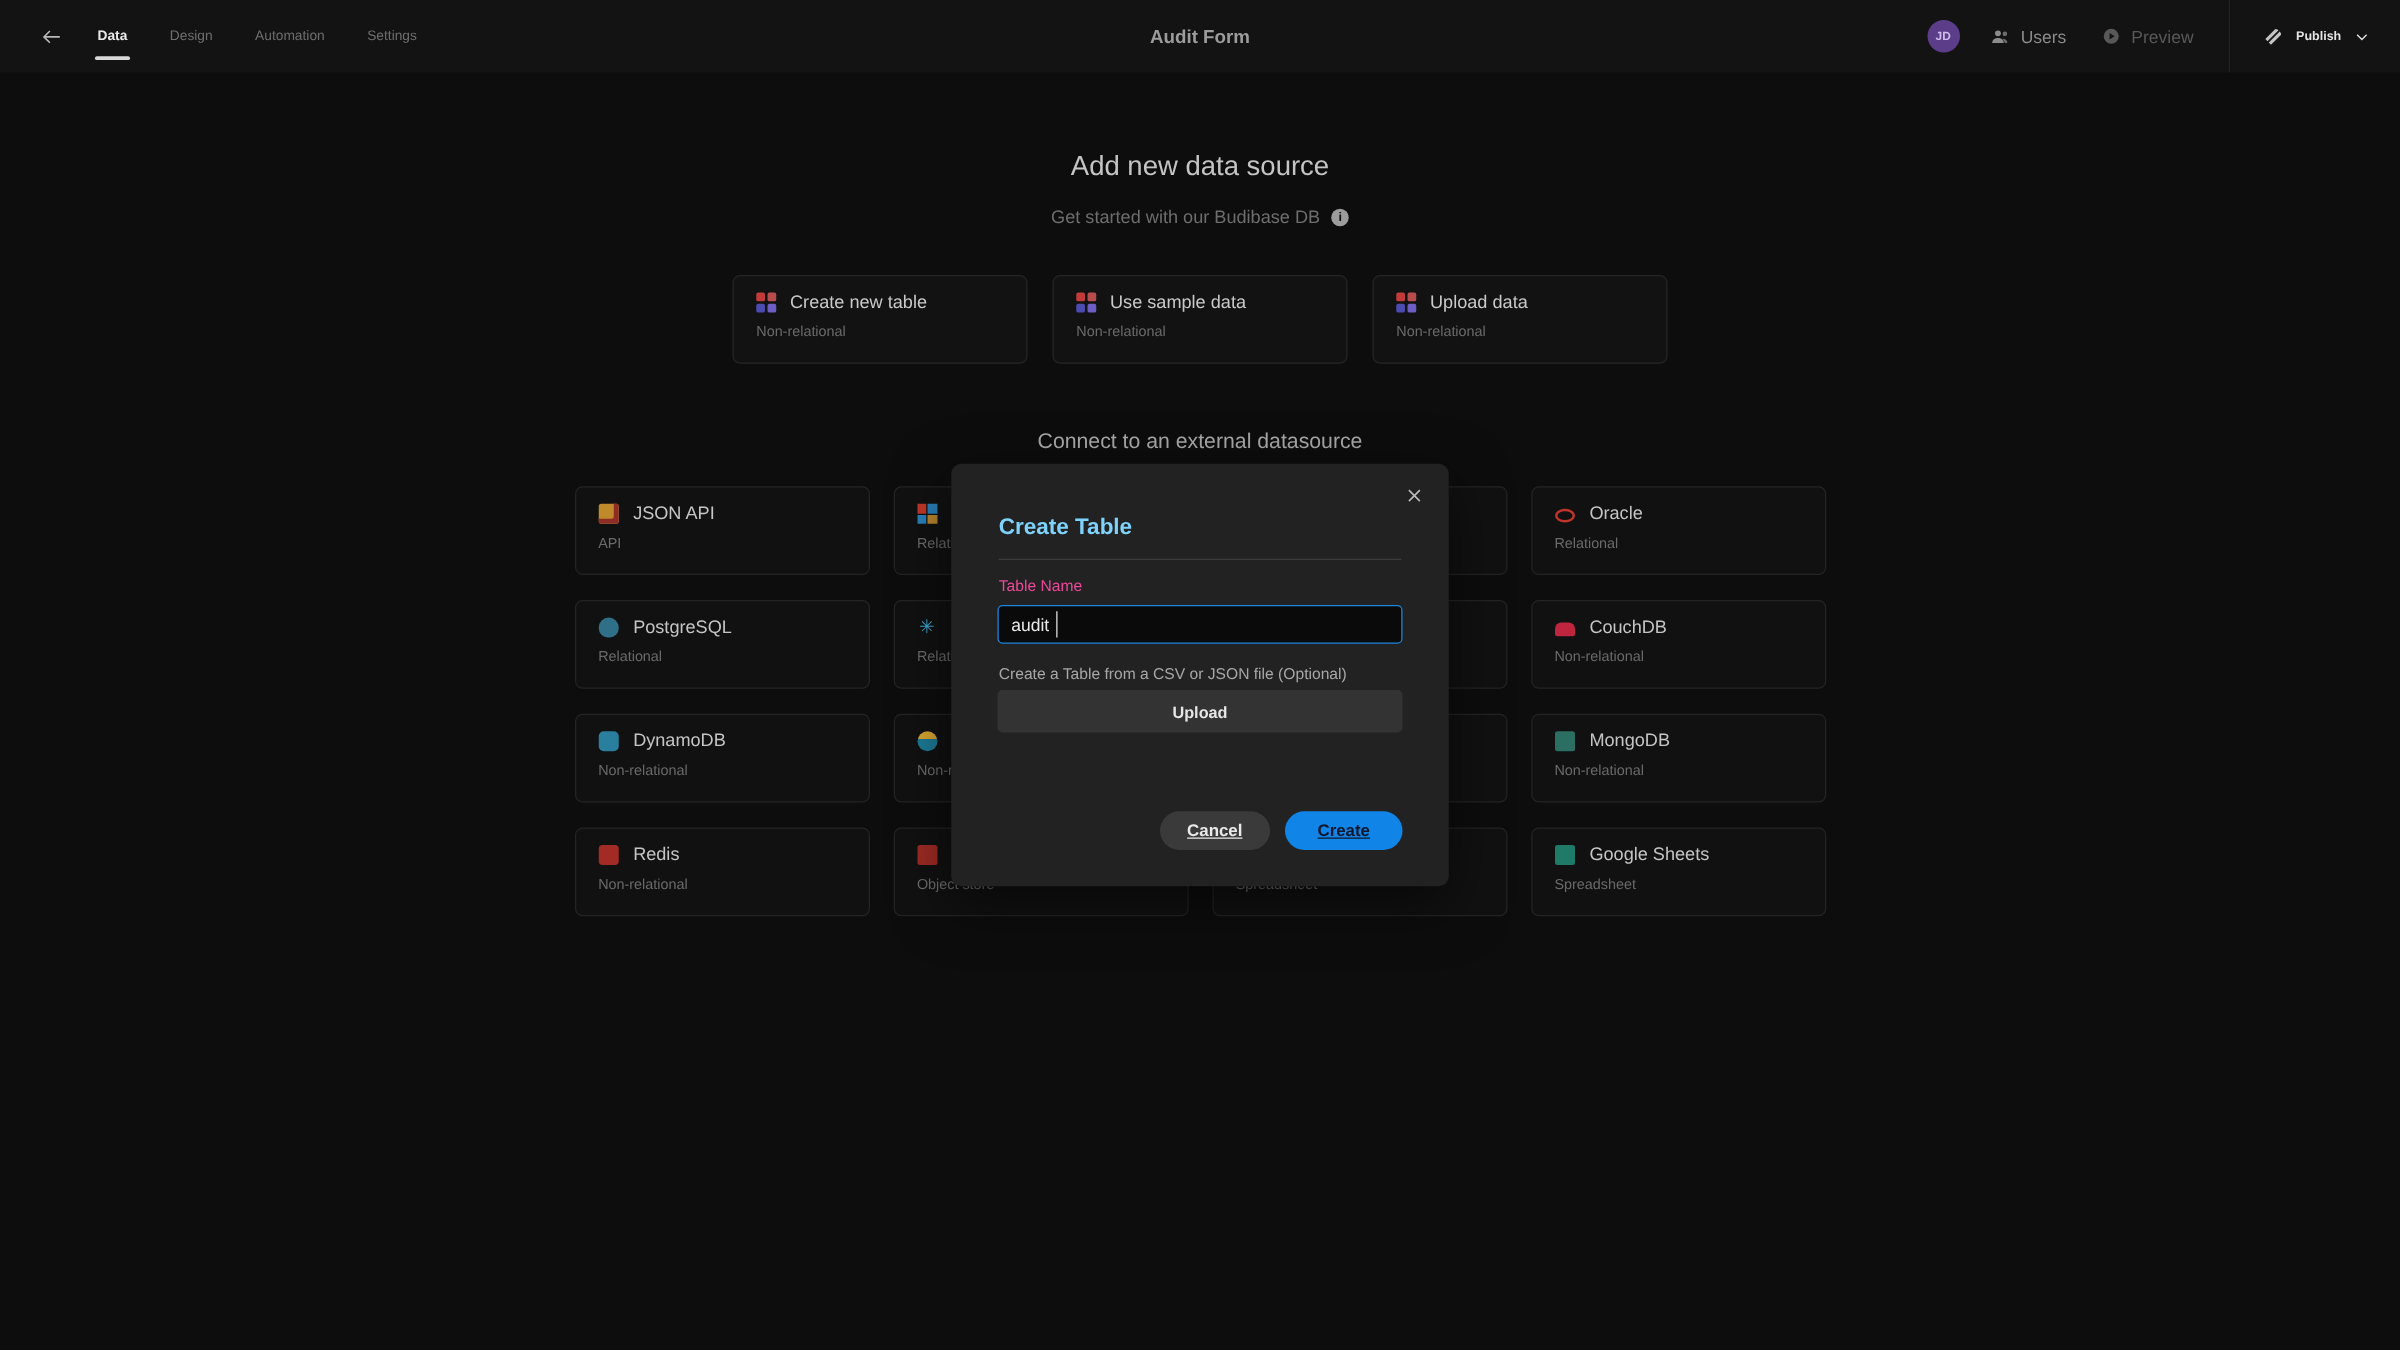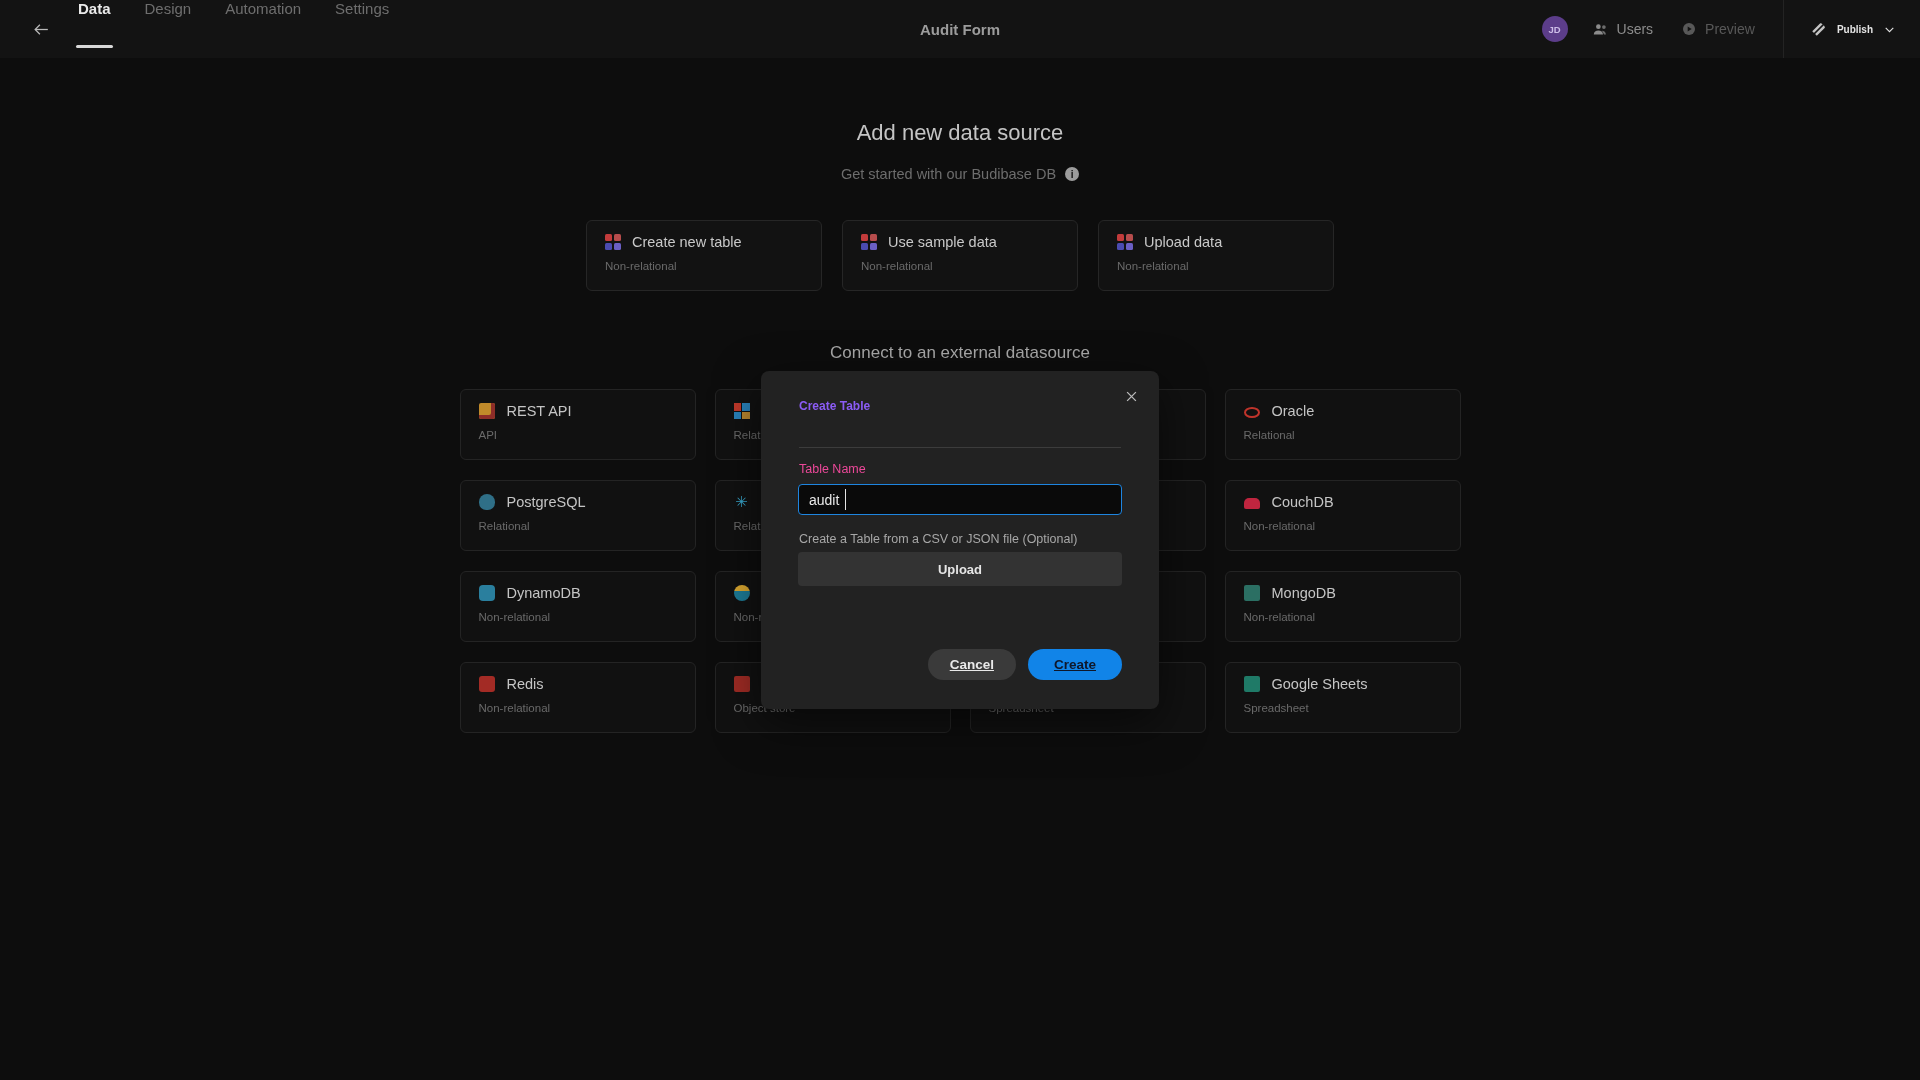--- a/index.html
+++ b/index.html
@@ -17,22 +17,22 @@
     background:#131313;
     display:flex; align-items:center;
   }
   .nav-left { display:flex; align-items:center; height:58px; padding-left:28px; }
   .back-arrow {
     width:26px; height:26px; display:flex; align-items:center; justify-content:center;
     color:#b9b9b9; cursor:pointer; margin-right:22px;
   }
   .nav-tabs { display:flex; align-items:center; height:58px; gap:30px; }
   .nav-tab {
-    font-size:15px; color:#6e6e6e; cursor:pointer; position:relative;
-    height:58px; display:flex; align-items:flex-start; padding:0 2px;
+    font-size:11px; color:#6e6e6e; cursor:pointer; position:relative;
+    height:58px; display:flex; align-items:center; padding:0 2px;
   }
   .nav-tab.active { color:#e9e9e9; font-weight:bold; }
   .nav-tab.active:after {
     content:""; position:absolute; bottom:10px; left:0; right:0;
     height:3px; background:#d8d8d8; border-radius:2px;
   }
 
   .nav-title {
     position:absolute; left:0; right:0; top:0; height:58px;
     display:flex; align-items:center; justify-content:center;
@@ -144,22 +144,22 @@
     width:398px; height:338px;
     background:#222222; border-radius:8px;
     box-shadow:0 14px 46px rgba(0,0,0,.55);
   }
   .modal-close {
     position:absolute; right:17px; top:14px;
     width:22px; height:22px; color:#bcbcbc; cursor:pointer;
     display:flex; align-items:center; justify-content:center;
   }
   .modal-title {
-    position:absolute; left:38px; top:28px;
-    font-size:12px; font-weight:bold; color:#8b5cf6;
+    position:absolute; left:38px; top:40px;
+    font-size:18px; font-weight:bold; color:#7dd3fc;
   }
   .modal-rule {
     position:absolute; left:38px; right:38px; top:76px;
     height:1px; background:#3c3c3c;
   }
   .field-label {
     position:absolute; left:38px; top:91px;
     font-size:12.5px; color:#ec4899;
   }
   .name-input {
@@ -314,21 +314,21 @@
       <div class="qcard-sub">Non-relational</div>
     </div>
   </div>
 
   <div class="section-h">Connect to an external datasource</div>
 
   <div class="grid" id="ds-grid">
       <div class="dcard">
         <div class="dcard-top">
           <span class="logo lg-rest"></span>
-          <span class="dcard-title">REST API</span>
+          <span class="dcard-title">JSON API</span>
         </div>
         <div class="dcard-sub">API</div>
       </div>
       <div class="dcard">
         <div class="dcard-top">
           <span class="logo lg-mssql">
             <i style="background: rgb(192, 57, 43);"></i>
             <i style="background: rgb(41, 128, 185);"></i>
             <i style="background: rgb(41, 128, 185);"></i>
             <i style="background: rgb(185, 134, 46);"></i>

